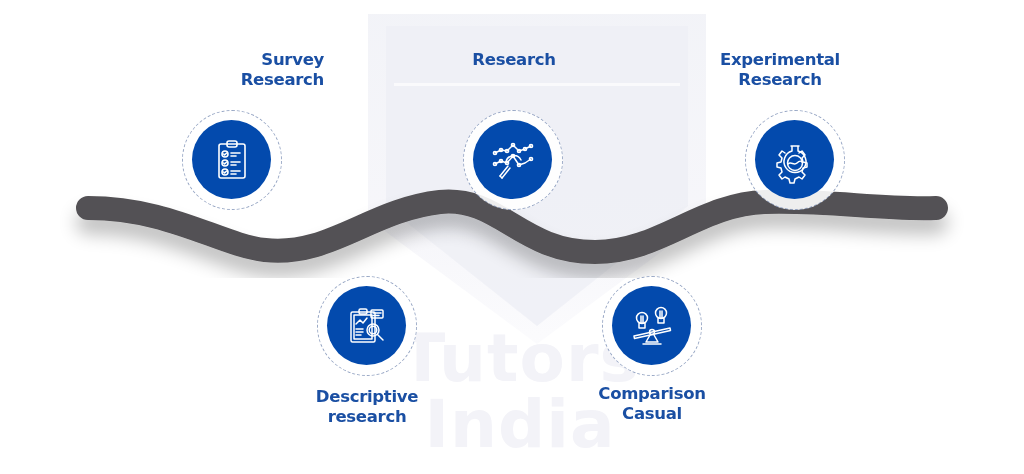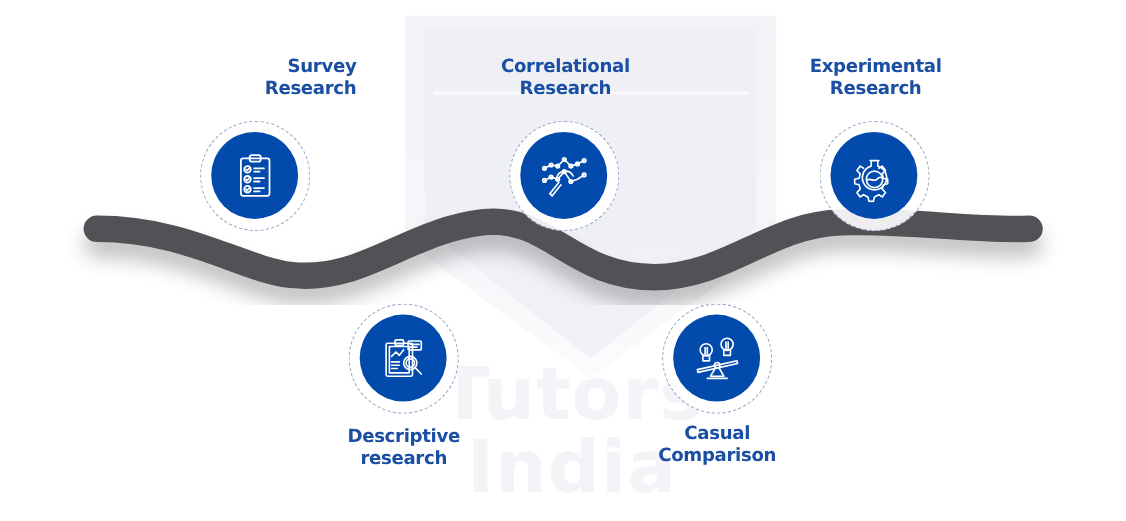--- a/index.html
+++ b/index.html
@@ -106,21 +106,20 @@
           <line x1="23" y1="29" x2="28" y2="29"></line>
         <circle cx="17" cy="36" r="3"></circle>
           <path d="M15.6 36l1 1 2-2"></path>
         <line x1="23" y1="35" x2="32" y2="35"></line>
           <line x1="23" y1="38" x2="28" y2="38"></line>
       </svg>
     </div>
   </div>
 
   <div class="label" style="left:424px; top:50px;">
-    <div>Correlational</div>
     <div>Research</div>
   </div>
   <div class="node" style="left:463px; top:110px;">
     <div class="disc">
       <svg viewBox="0 0 48 48" fill="none" stroke="#ffffff" stroke-width="1.5" stroke-linecap="round" stroke-linejoin="round">
         <polyline points="6,17 12,14 18,15 24,9 30,15 36,13 42,10"></polyline>
         <circle cx="6" cy="17" r="1.6"></circle>
           <circle cx="12" cy="14" r="1.6"></circle>
           <circle cx="18" cy="15" r="1.6"></circle>
         <circle cx="24" cy="9" r="1.6"></circle>
@@ -135,21 +134,21 @@
           <circle cx="30" cy="29" r="1.6"></circle>
           <circle cx="42" cy="23" r="1.6"></circle>
         <path d="M17 26 a8 8 0 0 1 15 -2"></path>
         <line x1="19" y1="30" x2="11" y2="40"></line>
           <line x1="21" y1="32" x2="13" y2="42"></line>
         <line x1="11" y1="40" x2="13" y2="42"></line>
       </svg>
     </div>
   </div>
 
-  <div class="label" style="left:706px; top:50px;text-align:center;">
+  <div class="label" style="left:690px; top:50px;text-align:center;">
     <div>Experimental</div>
     <div>Research</div>
   </div>
   <div class="node" style="left:745px; top:110px;">
     <div class="disc">
       <svg viewBox="0 0 48 48" fill="none" stroke="#ffffff" stroke-width="1.5" stroke-linecap="round" stroke-linejoin="round">
         <path d="M20 10 h8 M21 10 v5 a11 11 0 1 0 6 0 v-5"></path>
         <path d="M17 28 c3 -3 6 2 9 -1 s4 -2 5 -1"></path>
         <circle cx="24" cy="27" r="7.5"></circle>
         <path d="M14 17 l-3 -2 -3 4 3 3 -1 4 -4 1 v4 l4 1 1 4 -3 3 3 4 3 -2 4 2 1 4 h4 l1 -4 4 -2 3 2 3 -4 -3 -3 1 -4 4 -1 v-4 l-4 -1 -1 -4 3 -3 -3 -4 -3 2"></path>
@@ -193,17 +192,17 @@
         <line x1="32" y1="9" x2="32" y2="15"></line>
           <line x1="34" y1="9" x2="34" y2="15"></line>
         <path d="M6 34 l36 -8 l0.5 2.5 l-36 8 z"></path>
         <circle cx="24" cy="30" r="2.5"></circle>
         <path d="M22 33 l-4 7 h12 l-4 -7"></path>
         <line x1="15" y1="42" x2="33" y2="42"></line>
       </svg>
     </div>
   </div>
   <div class="label" style="left:562px; top:384px;">
+    <div>Comparison</div>
     <div>Casual</div>
-    <div>Comparison</div>
   </div>
 
 </div>
 
 </body></html>

